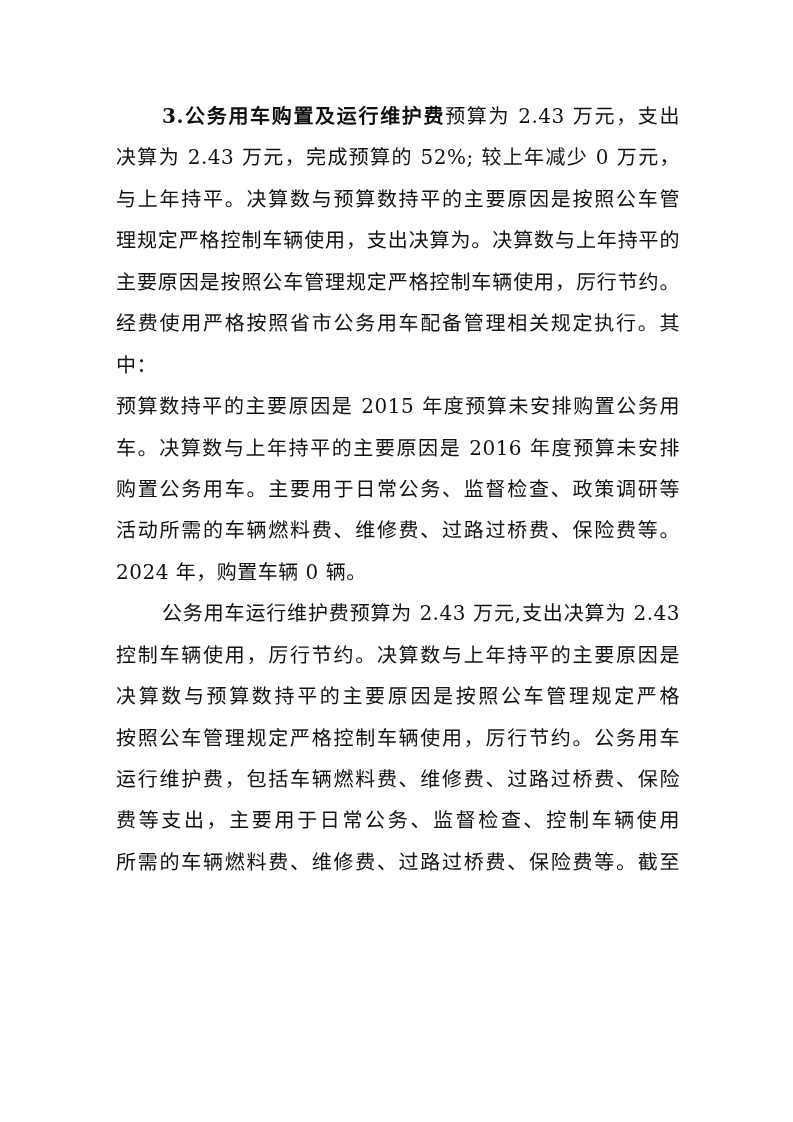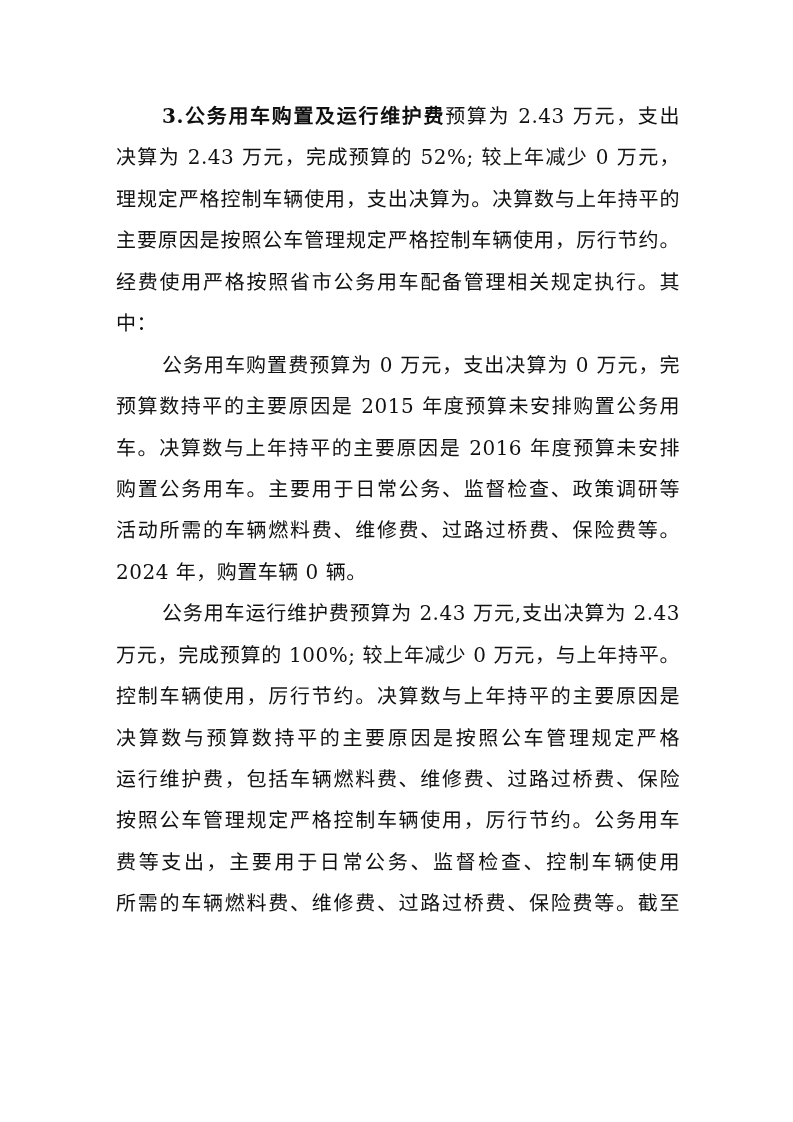--- a/index.html
+++ b/index.html
@@ -44,32 +44,31 @@
     font-weight: 700;
   }
 </style>
 </head>
 <body>
 
 <div class="page-surface" style="width:793px;height:881px;background:#ffffff;">
   <div class="doc" id="doc-body">
       <div class="line fill indent"><span class="bold">3.公务用车购置及运行维护费</span><span>预算为 2.43 万元，支出</span></div>
       <div class="line fill"><span>决算为 2.43 万元，完成预算的 52%; 较上年减少 0 万元，</span></div>
+      <div class="line fill"><span>与上年持平。决算数与预算数持平的主要原因是按照公车管</span></div>
       <div class="line fill"><span>理规定严格控制车辆使用，支出决算为。决算数与上年持平的</span></div>
       <div class="line fill"><span>主要原因是按照公车管理规定严格控制车辆使用，厉行节约。</span></div>
       <div class="line fill"><span>经费使用严格按照省市公务用车配备管理相关规定执行。其</span></div>
       <div class="line"><span>中：</span></div>
-      <div class="line fill indent"><span>公务用车购置费预算为 0 万元，支出决算为 0 万元，完</span></div>
       <div class="line fill"><span>预算数持平的主要原因是 2015 年度预算未安排购置公务用</span></div>
       <div class="line fill"><span>车。决算数与上年持平的主要原因是 2016 年度预算未安排</span></div>
       <div class="line fill"><span>购置公务用车。主要用于日常公务、监督检查、政策调研等</span></div>
       <div class="line fill"><span>活动所需的车辆燃料费、维修费、过路过桥费、保险费等。</span></div>
       <div class="line"><span>2024 年，购置车辆 0 辆。</span></div>
       <div class="line fill indent"><span>公务用车运行维护费预算为 2.43 万元,支出决算为 2.43</span></div>
-      <div class="line fill"><span>万元，完成预算的 100%; 较上年减少 0 万元，与上年持平。</span></div>
       <div class="line fill"><span>控制车辆使用，厉行节约。决算数与上年持平的主要原因是</span></div>
       <div class="line fill"><span>决算数与预算数持平的主要原因是按照公车管理规定严格</span></div>
+      <div class="line fill"><span>按照公车管理规定严格控制车辆使用，厉行节约。公务用车</span></div>
       <div class="line fill"><span>运行维护费，包括车辆燃料费、维修费、过路过桥费、保险</span></div>
-      <div class="line fill"><span>按照公车管理规定严格控制车辆使用，厉行节约。公务用车</span></div>
       <div class="line fill"><span>费等支出，主要用于日常公务、监督检查、控制车辆使用</span></div>
       <div class="line fill"><span>所需的车辆燃料费、维修费、过路过桥费、保险费等。截至</span></div>
     </div>
 </div>
 
 </body></html>

